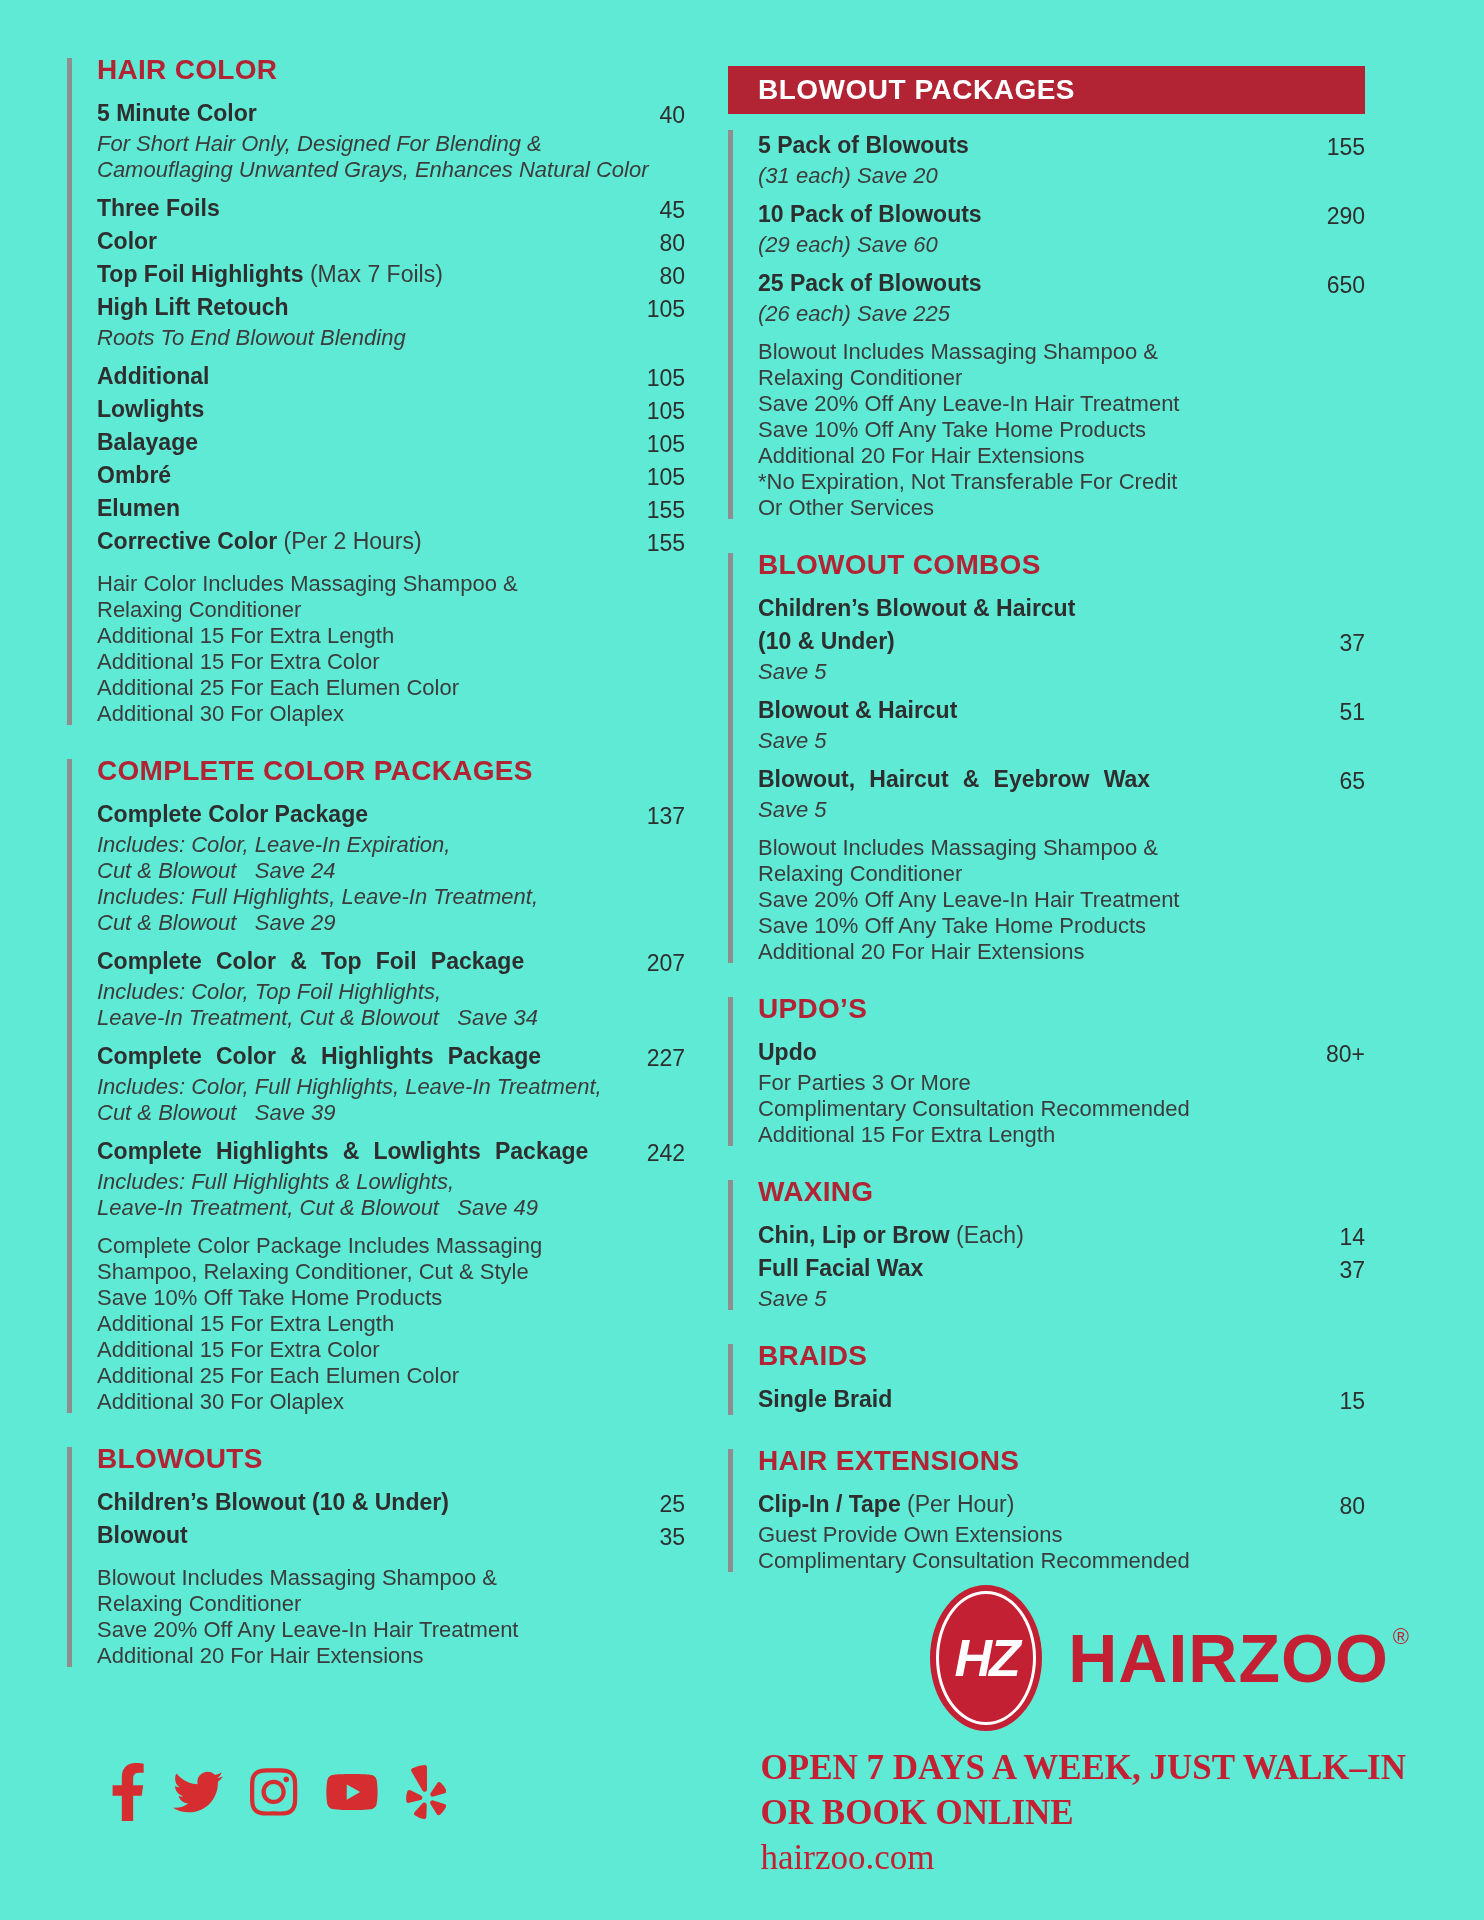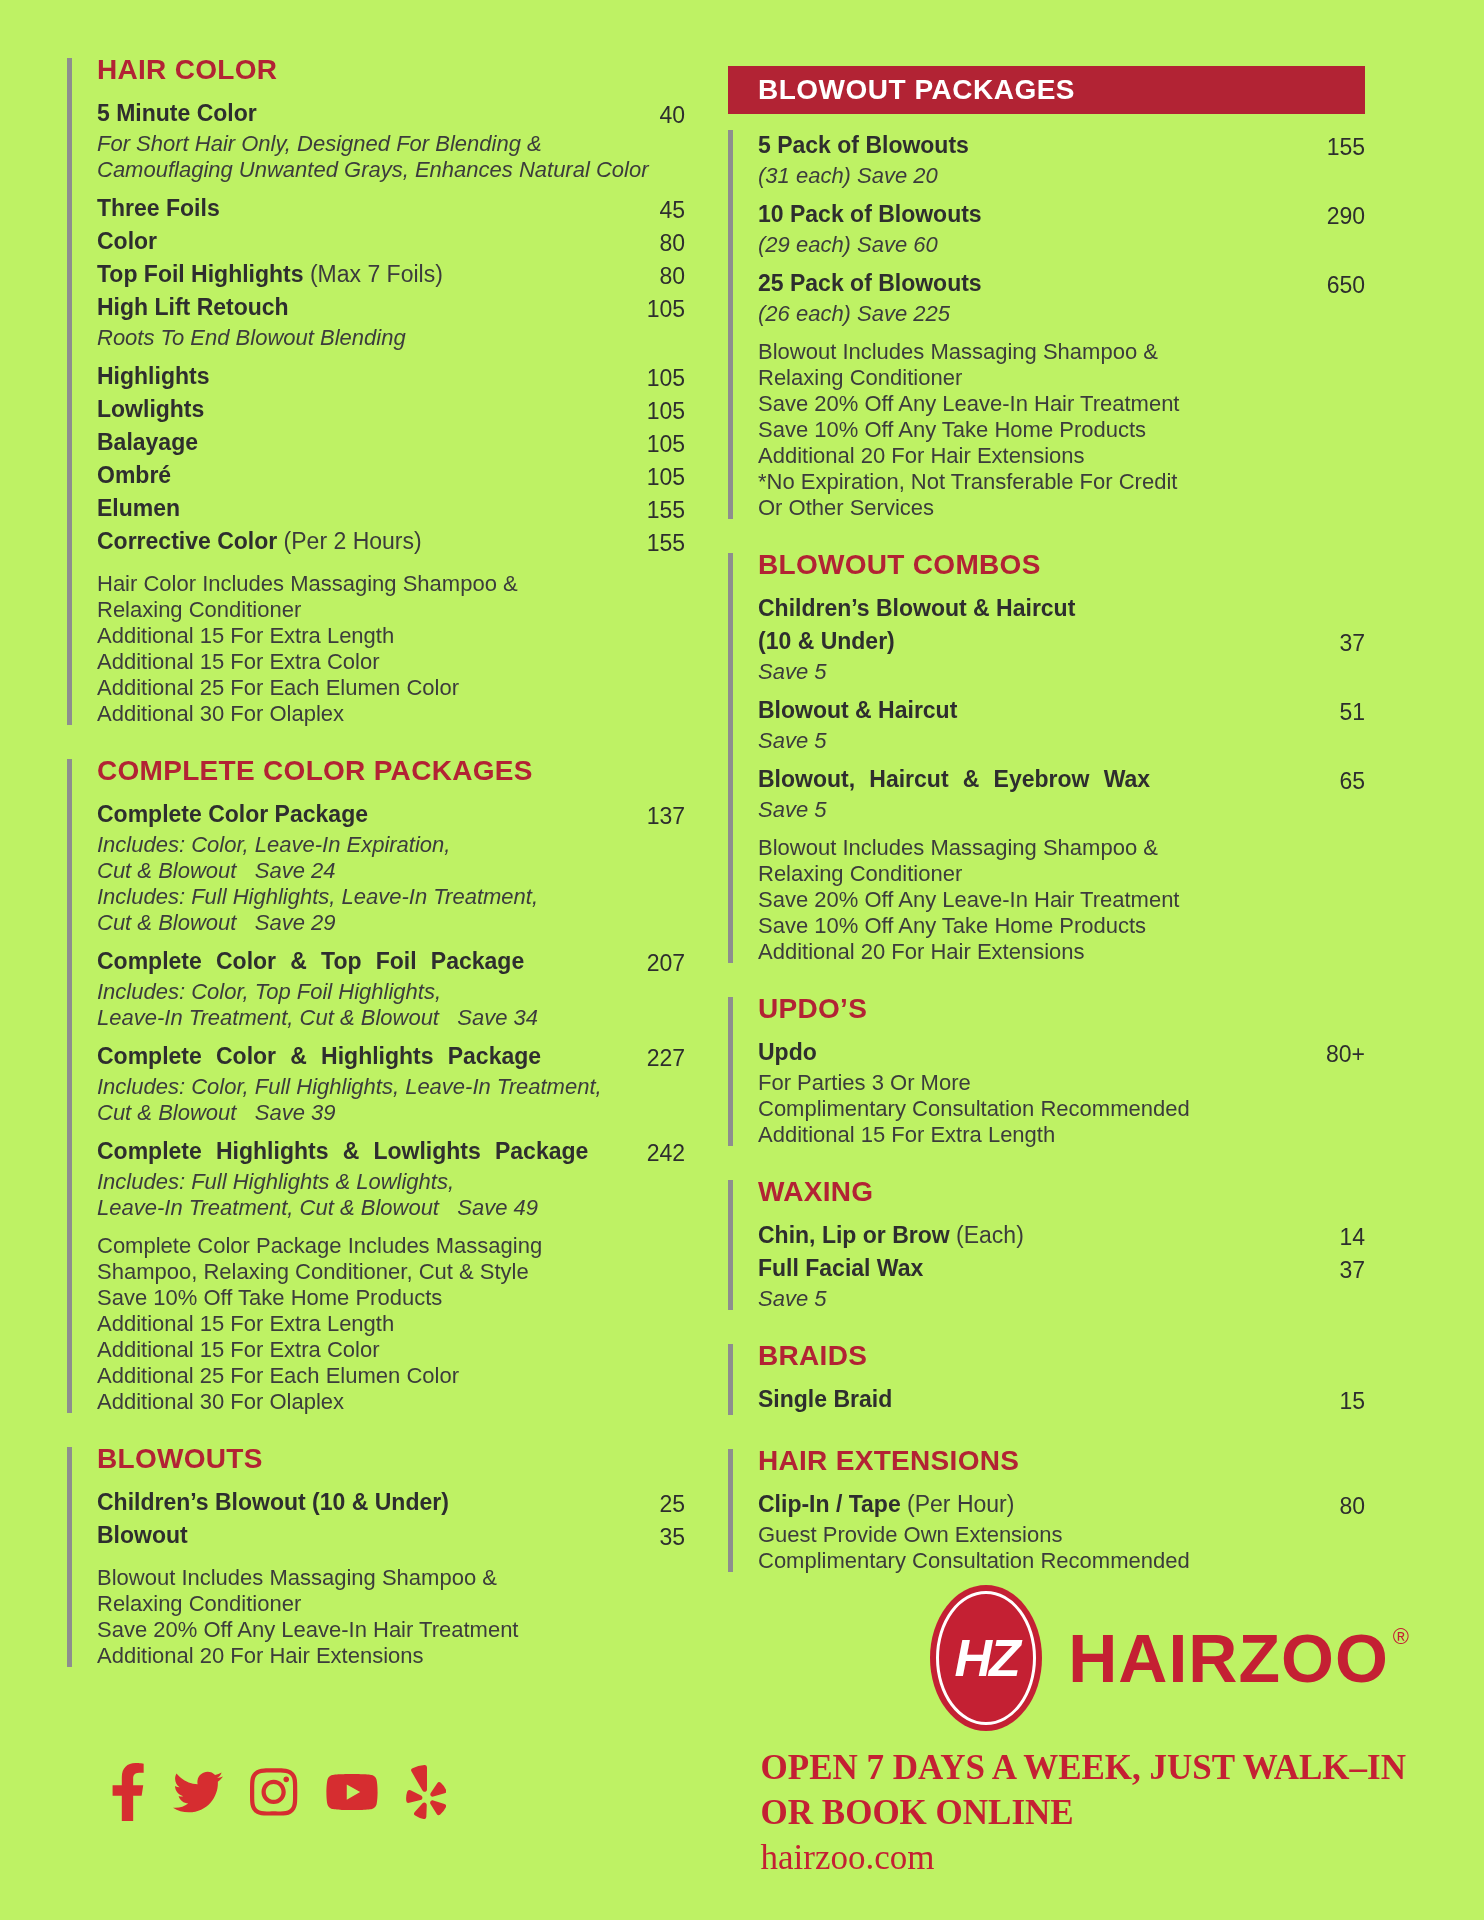--- a/index.html
+++ b/index.html
@@ -1,18 +1,18 @@
 <!DOCTYPE html>
 <html style="--accent: #b22334; --bar: #8e8e8e; --logo: #c42033; --social: #d62d30; --ink: #2e2e2e; --body: #3c3c3c;"><head>
 <meta charset="utf-8">
 <style>
   html,body{margin:0;padding:0;background:#ffffff;}
   body{width:1484px;height:1920px;position:relative;overflow:hidden;
        font-family:"Liberation Sans", sans-serif;}
-  .page{position:absolute;inset:0;background:#bef264;}
+  .page{position:absolute;inset:0;background:#5eead4;}
 
   .col{position:absolute;}
   #col-left{left:67px;top:54px;width:618px;}
   #col-right{left:728px;top:66px;width:637px;}
 
   .section{position:relative;padding-left:30px;margin-bottom:28px;}
   .section::before{content:"";position:absolute;left:0;top:4px;bottom:2px;width:5px;background:var(--bar,#8e8e8e);}
   .section.has-banner::before{top:64px;}
 
   .section-title{font-size:28px;line-height:32px;font-weight:bold;color:var(--accent,#b22334);
@@ -75,21 +75,21 @@
         <div class="item-row">
           <div class="item-name"><span class="nm-bold">Top Foil Highlights</span><span class="nm-reg"> (Max 7 Foils)</span></div>
           <div class="item-price">80</div>
         </div>
         <div class="item-row">
           <div class="item-name"><span class="nm-bold">High Lift Retouch</span></div>
           <div class="item-price">105</div>
         </div>
         <div class="note-italic">Roots To End Blowout Blending</div>
         <div class="item-row">
-          <div class="item-name"><span class="nm-bold">Highlights</span></div>
+          <div class="item-name"><span class="nm-bold">Additional</span></div>
           <div class="item-price">105</div>
         </div>
         <div class="item-row">
           <div class="item-name"><span class="nm-bold">Lowlights</span></div>
           <div class="item-price">105</div>
         </div>
         <div class="item-row">
           <div class="item-name"><span class="nm-bold">Balayage</span></div>
           <div class="item-price">105</div>
         </div>

